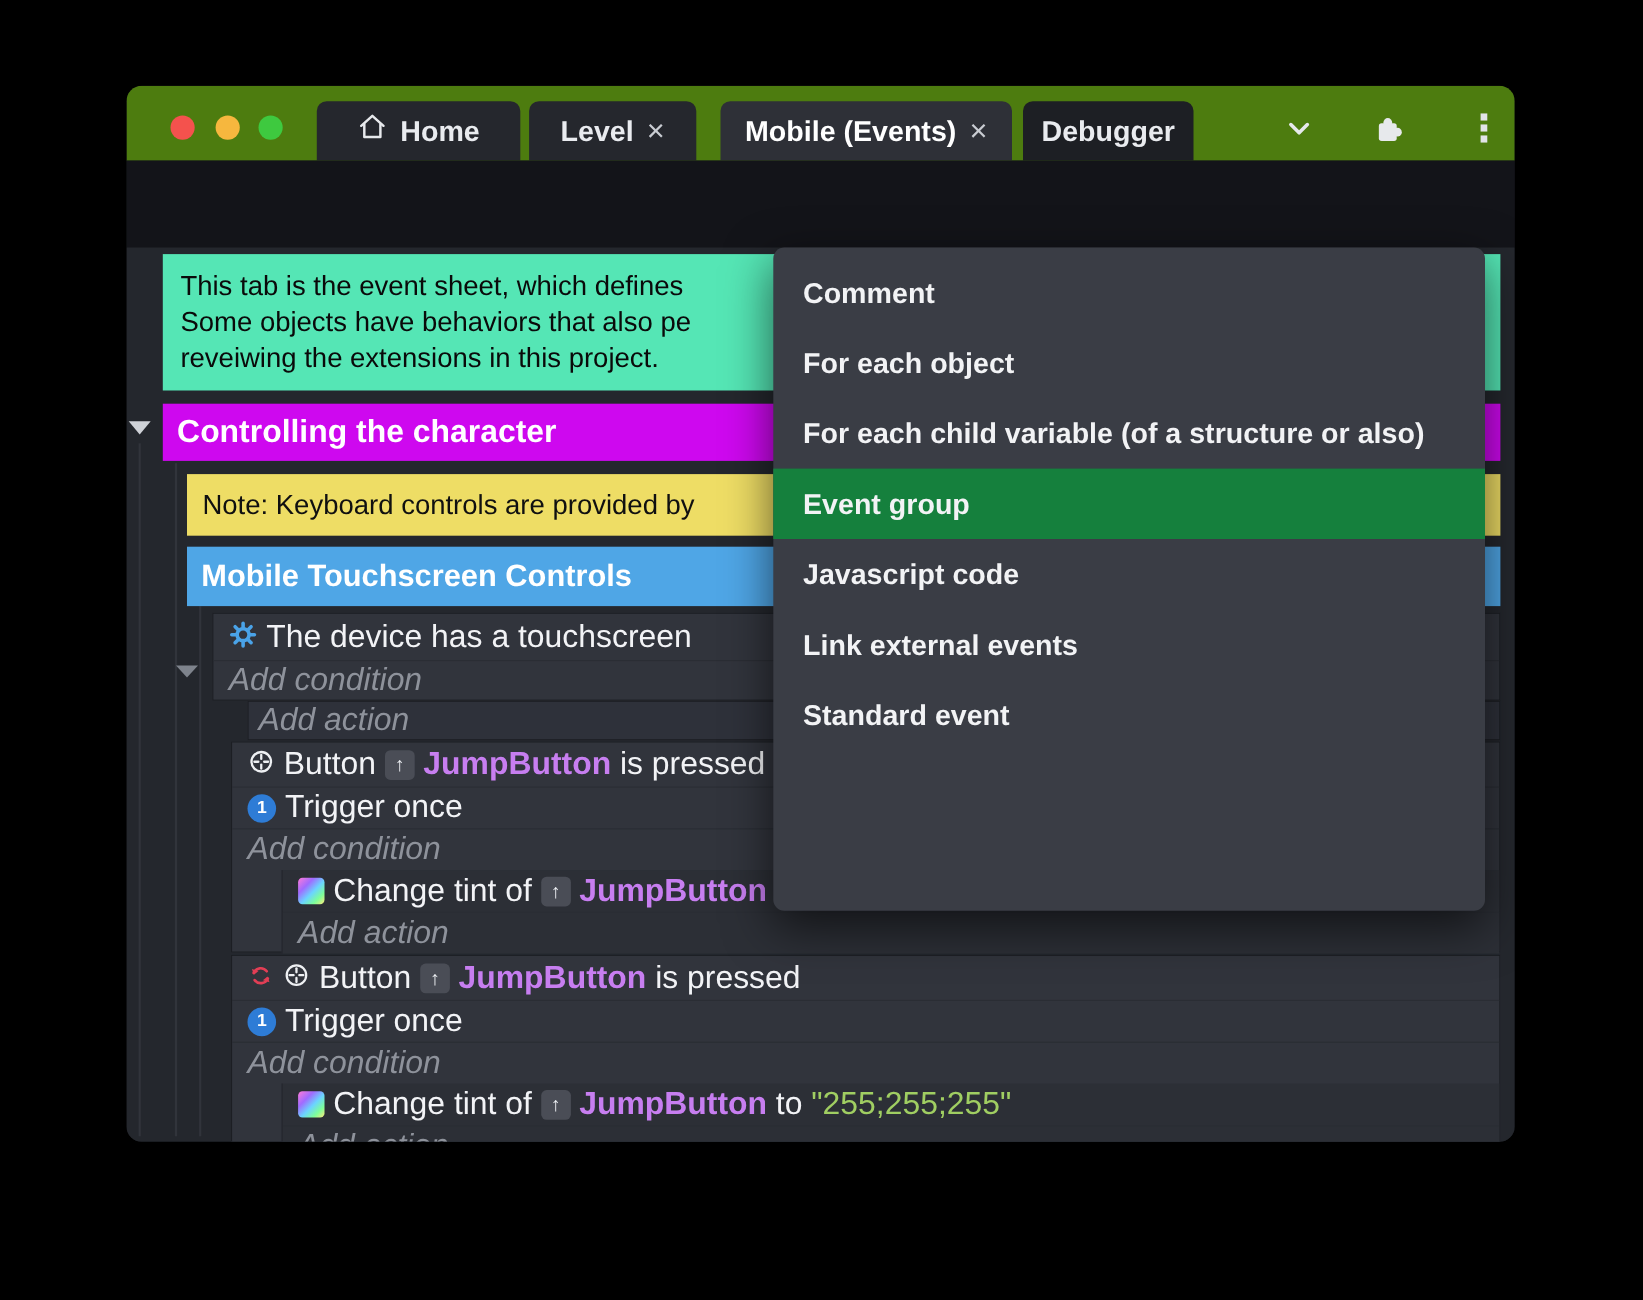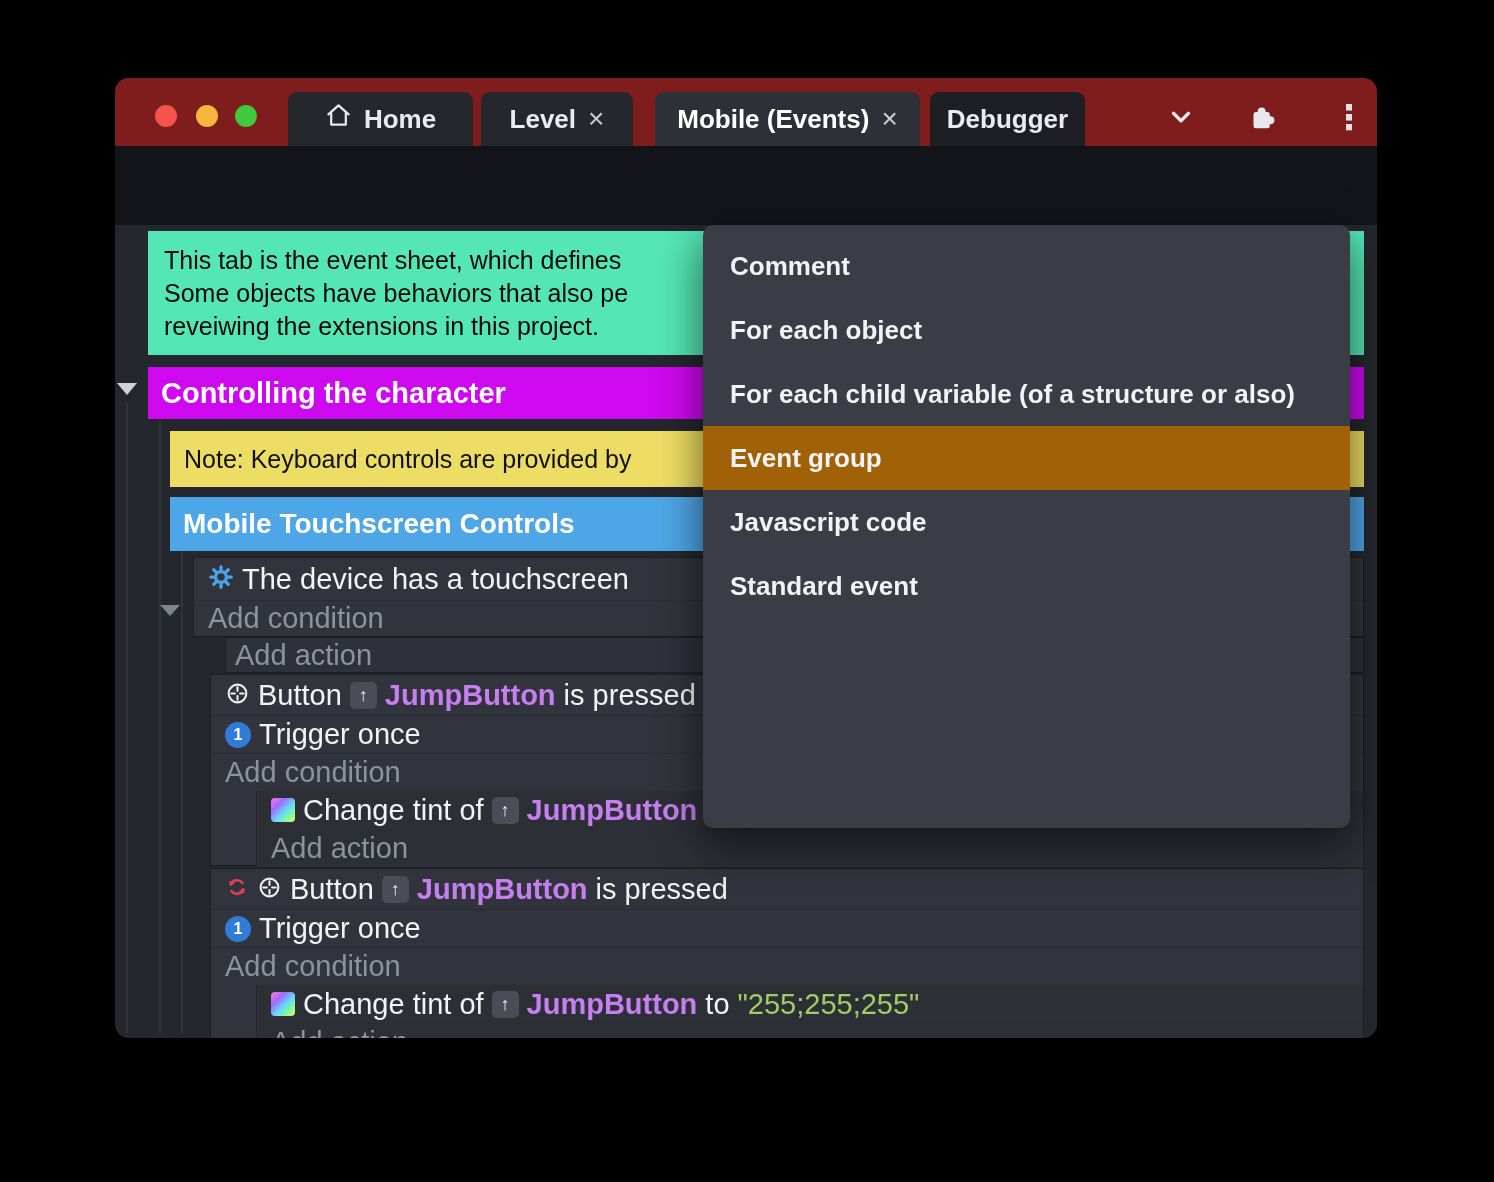--- a/index.html
+++ b/index.html
@@ -1,20 +1,20 @@
 <!DOCTYPE html>
 <html><head>
 <meta charset="utf-8">
 <style>
   html,body{margin:0;padding:0;width:1494px;height:1182px;background:#000;overflow:hidden;
     font-family:"Liberation Sans","DejaVu Sans",sans-serif;}
   .window{position:absolute;left:115px;top:78px;width:1262px;height:960px;background:#15161b;
     border-radius:14px;overflow:hidden;box-shadow:0 30px 90px rgba(0,0,0,.85);}
   
-  .titlebar{position:absolute;left:0;top:0;width:100%;height:68px;background:#7f1d1d;}
+  .titlebar{position:absolute;left:0;top:0;width:100%;height:68px;background:#4d7c0f;}
   .light{position:absolute;top:27px;width:22px;height:22px;border-radius:50%;}
   .tab{position:absolute;top:14px;height:54px;border-radius:9px 9px 0 0;background:#25272d;
     display:flex;align-items:center;justify-content:center;gap:12px;color:#e9ebef;
     font-size:26px;font-weight:600;}
   .tab.active{background:#2e3037;color:#fff;}
   .tab .x{font-size:28px;font-weight:400;color:#c9ccd2;line-height:1;}
   .titleicon{position:absolute;top:22px;width:36px;height:34px;display:flex;align-items:center;justify-content:center;}
   
   .toolbar{position:absolute;left:0;top:68px;width:100%;height:79px;background:#131419;}
   .tbi{position:absolute;top:96px;width:30px;height:30px;display:flex;align-items:center;justify-content:center;}
@@ -34,37 +34,37 @@
   .guide{position:absolute;width:2px;background:#31343b;}
   .tri{position:absolute;width:0;height:0;border-left:10px solid transparent;border-right:10px solid transparent;}
   .comment{background:#55e6b5;color:#0a0a0a;font-size:25px;font-weight:500;line-height:33px;padding:13px 16px;}
   .gheader{display:flex;align-items:center;color:#fff;font-weight:700;padding-left:13px;}
   .note{background:#eedd65;color:#101010;font-size:25px;font-weight:500;display:flex;align-items:center;padding-left:14px;}
   .event{background:#31343c;border:1px solid #1c1e23;}
   .erow{display:flex;align-items:center;gap:8px;padding-left:14px;box-sizing:border-box;}
   .erow+.erow{border-top:1px solid #2a2d34;}
   .t{font-size:29px;}
   .w{color:#f2f3f6;}
-  .g{color:#8e929b;}
+  .g{color:#8e929b;font-style:italic;}
   .obj{color:#c77ef0;font-weight:700;}
   .str{color:#a0ce62;}
   .chip{width:27px;height:27px;border-radius:5px;background:#4a4d56;display:inline-flex;align-items:center;
     justify-content:center;color:#eef0f4;font-size:18px;font-weight:700;flex:0 0 27px;}
   .badge1{width:26px;height:26px;border-radius:50%;background:#2e7cd6;color:#fff;font-size:16px;font-weight:700;
     display:inline-flex;align-items:center;justify-content:center;flex:0 0 26px;}
   .tint{width:24px;height:24px;border-radius:4px;flex:0 0 24px;
     background:linear-gradient(135deg,#ff7ad9 0%,#a06bff 30%,#6bd4ff 55%,#7dff9a 78%,#ffe97a 100%);}
   .acts{margin-left:45px;background:#2c2f36;border-left:1px solid #24262d;}
   .addbar{background:#2e313a;border:1px solid #1c1e23;display:flex;align-items:center;padding-left:9px;}
   
   .menu{position:absolute;left:588px;top:147px;width:647px;height:603px;background:#3a3d45;border-radius:10px;
     box-shadow:0 14px 44px rgba(0,0,0,.6);padding-top:9px;box-sizing:border-box;z-index:50;}
   .menu-item{height:64px;display:flex;align-items:center;padding-left:27px;color:#f2f3f5;
     font-size:26px;font-weight:600;}
-  .menu-item.hl{background:#a16207;}
+  .menu-item.hl{background:#15803d;}
 </style>
 </head>
 <body>
 
 <div class="window">
 
   <div class="titlebar">
     <span class="light" style="left:40px;background:#f4524d"></span>
     <span class="light" style="left:81px;background:#f6b73e"></span>
     <span class="light" style="left:120px;background:#3ec93f"></span>
@@ -373,16 +373,17 @@
       </div>
     </div>
   </div>
 
   <div class="menu">
     <div class="menu-item">Comment</div>
     <div class="menu-item">For each object</div>
     <div class="menu-item">For each child variable (of a structure or also)</div>
     <div class="menu-item hl">Event group</div>
     <div class="menu-item">Javascript code</div>
+    <div class="menu-item">Link external events</div>
     <div class="menu-item">Standard event</div>
   </div>
 
 </div>
 
 </body></html>

